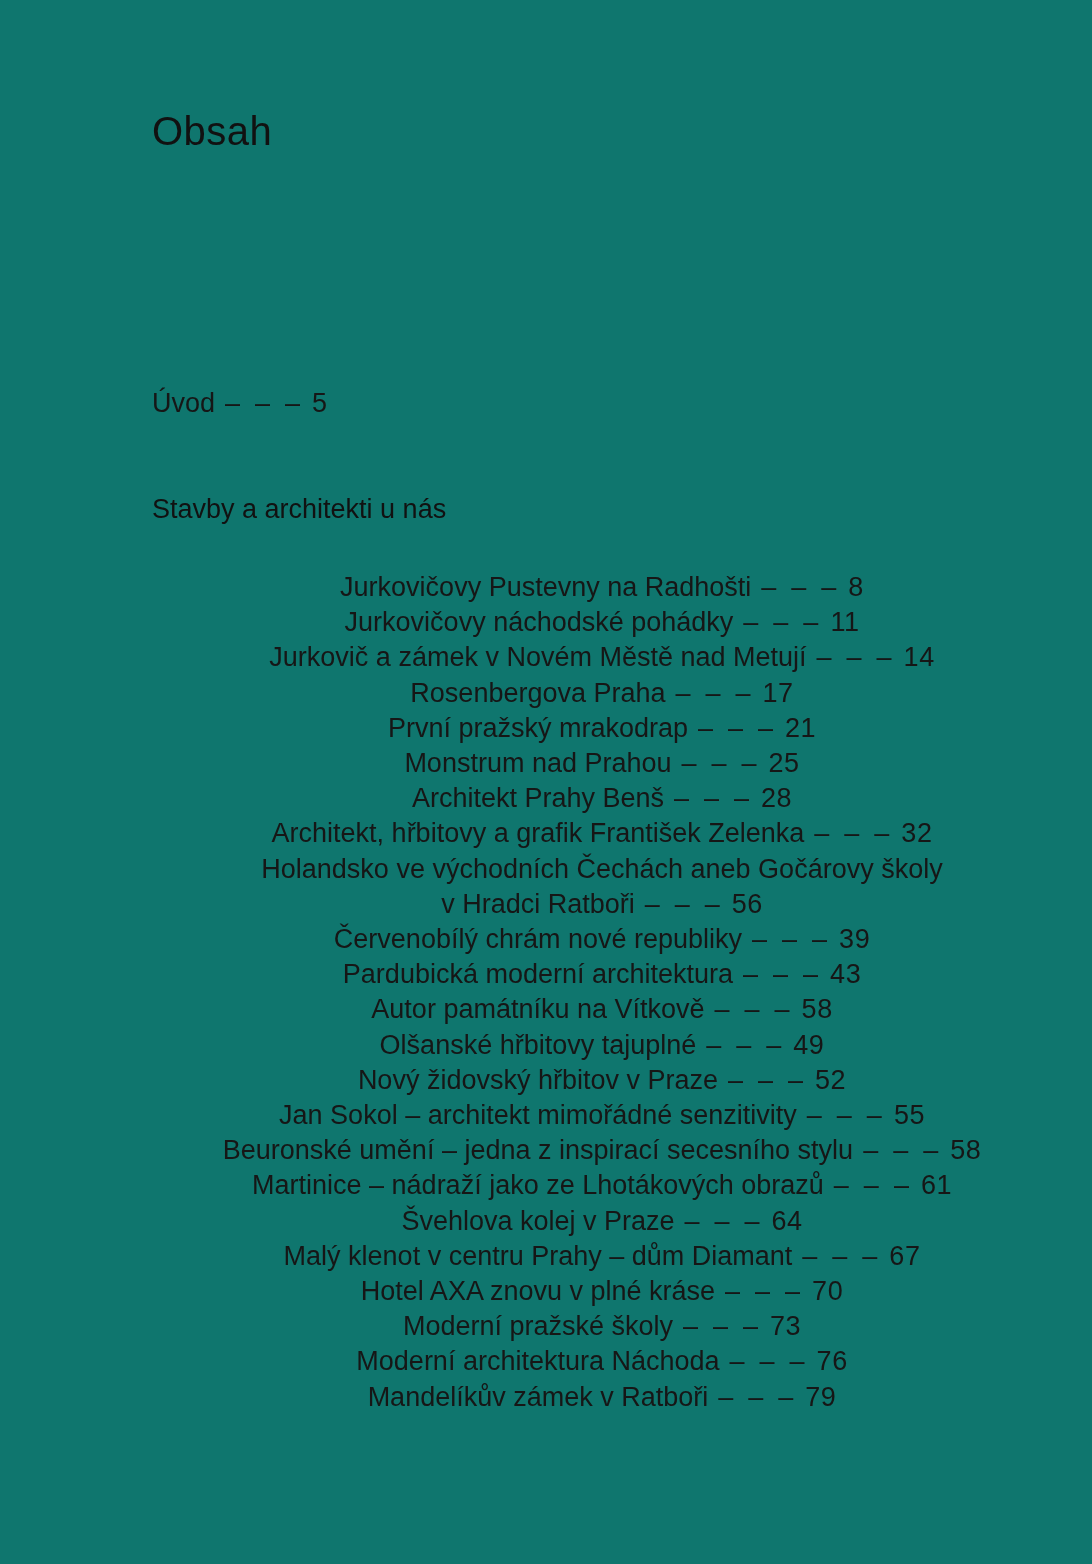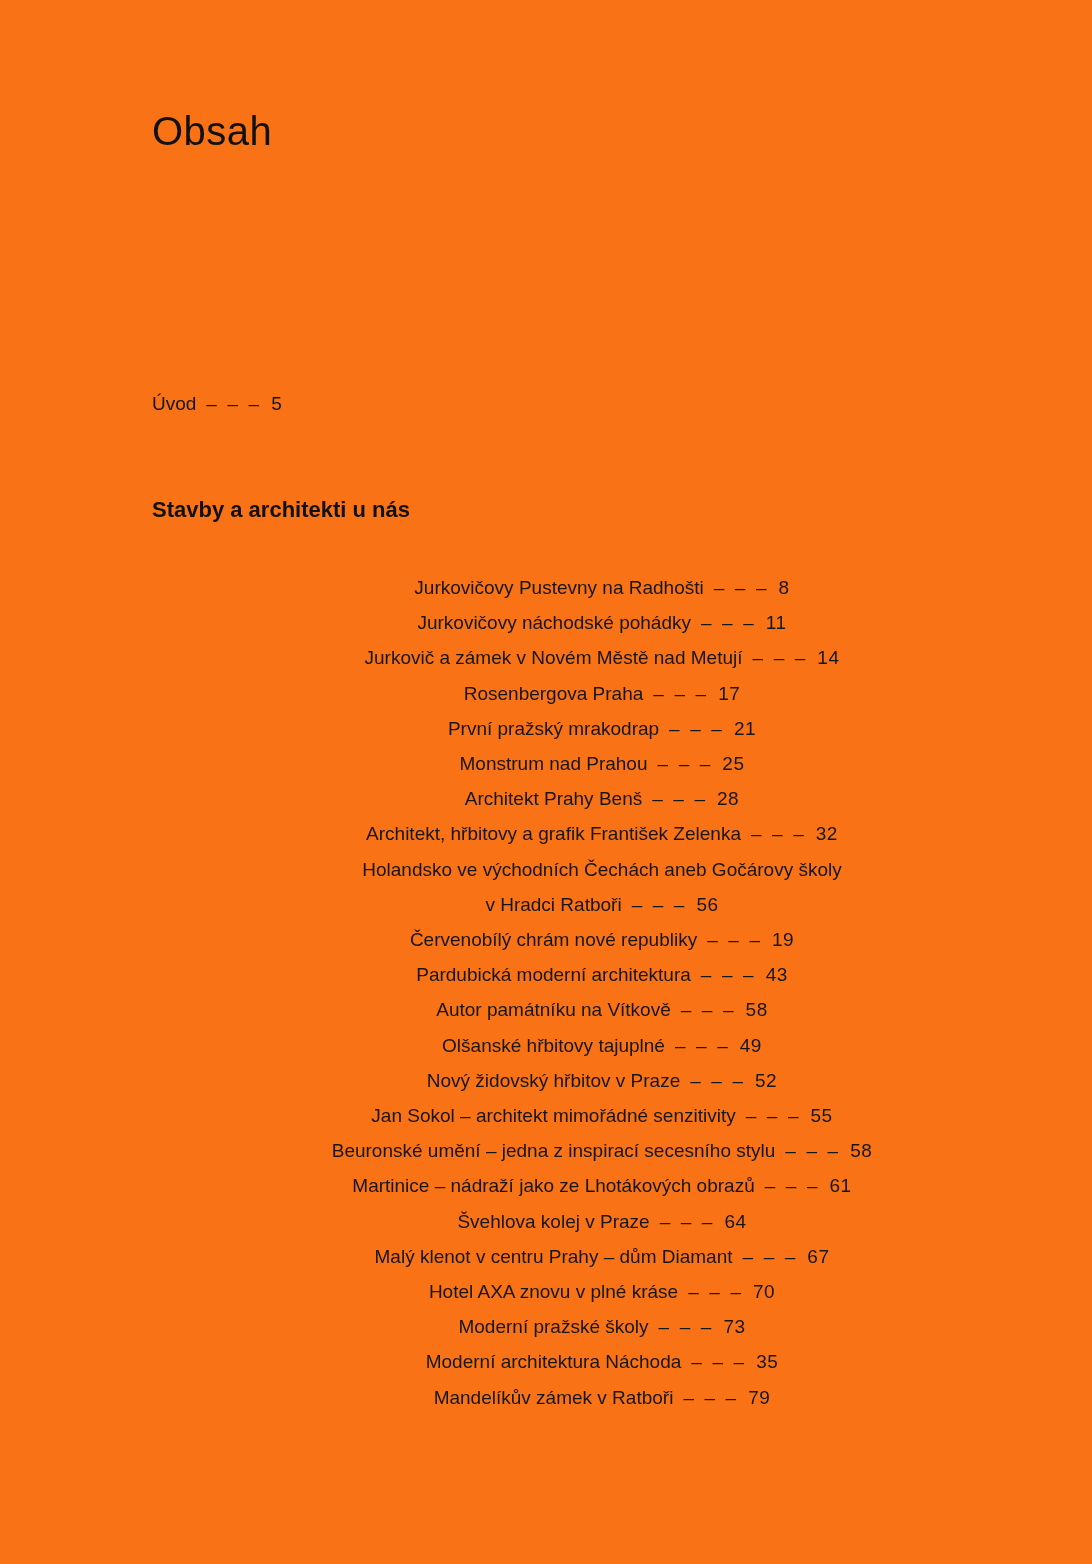--- a/index.html
+++ b/index.html
@@ -11,51 +11,51 @@
     width: 1092px;
     height: 1564px;
     position: relative;
     font-family: "Liberation Sans", "DejaVu Sans", sans-serif;
     color: #1a1a1a;
     overflow: hidden;
   }
   .page {
     position: absolute;
     inset: 0;
-    background: #f97316;
+    background: #0f766e;
   }
   .doc-title {
     position: absolute;
     left: 152px;
     top: 109px;
     font-size: 40px;
     font-weight: 400;
     line-height: 1.1;
     letter-spacing: 0.5px;
     margin: 0;
     color: #111111;
   }
   .toc-line {
-    font-size: 19px;
+    font-size: 27px;
     line-height: 35.2px;
     white-space: nowrap;
     color: #161616;
   }
   .intro-line {
     position: absolute;
     left: 152px;
     top: 386px;
   }
   .section-heading {
     position: absolute;
     left: 152px;
     top: 492px;
-    font-size: 22px;
+    font-size: 27px;
     line-height: 35.2px;
-    font-weight: 700;
+    font-weight: 400;
     margin: 0;
     color: #111111;
     white-space: nowrap;
   }
   .toc-list {
     position: absolute;
     left: 152px;
     top: 570px;
     right: 40px;
     text-align: center;
@@ -117,21 +117,21 @@
 
     <div class="toc-line">
       <span class="t">Holandsko ve východních Čechách aneb Gočárovy školy</span>
     </div>
 
     <div class="toc-line">
       <span class="t">v Hradci Ratboři</span><span class="sep">–  –  –</span><span class="pg">56</span>
     </div>
 
     <div class="toc-line">
-      <span class="t">Červenobílý chrám nové republiky</span><span class="sep">–  –  –</span><span class="pg">19</span>
+      <span class="t">Červenobílý chrám nové republiky</span><span class="sep">–  –  –</span><span class="pg">39</span>
     </div>
 
     <div class="toc-line">
       <span class="t">Pardubická moderní architektura</span><span class="sep">–  –  –</span><span class="pg">43</span>
     </div>
 
     <div class="toc-line">
       <span class="t">Autor památníku na Vítkově</span><span class="sep">–  –  –</span><span class="pg">58</span>
     </div>
 
@@ -165,21 +165,21 @@
 
     <div class="toc-line">
       <span class="t">Hotel AXA znovu v plné kráse</span><span class="sep">–  –  –</span><span class="pg">70</span>
     </div>
 
     <div class="toc-line">
       <span class="t">Moderní pražské školy</span><span class="sep">–  –  –</span><span class="pg">73</span>
     </div>
 
     <div class="toc-line">
-      <span class="t">Moderní architektura Náchoda</span><span class="sep">–  –  –</span><span class="pg">35</span>
+      <span class="t">Moderní architektura Náchoda</span><span class="sep">–  –  –</span><span class="pg">76</span>
     </div>
 
     <div class="toc-line">
       <span class="t">Mandelíkův zámek v Ratboři</span><span class="sep">–  –  –</span><span class="pg">79</span>
     </div>
   </div>
 
 </div>
 
 </body></html>

